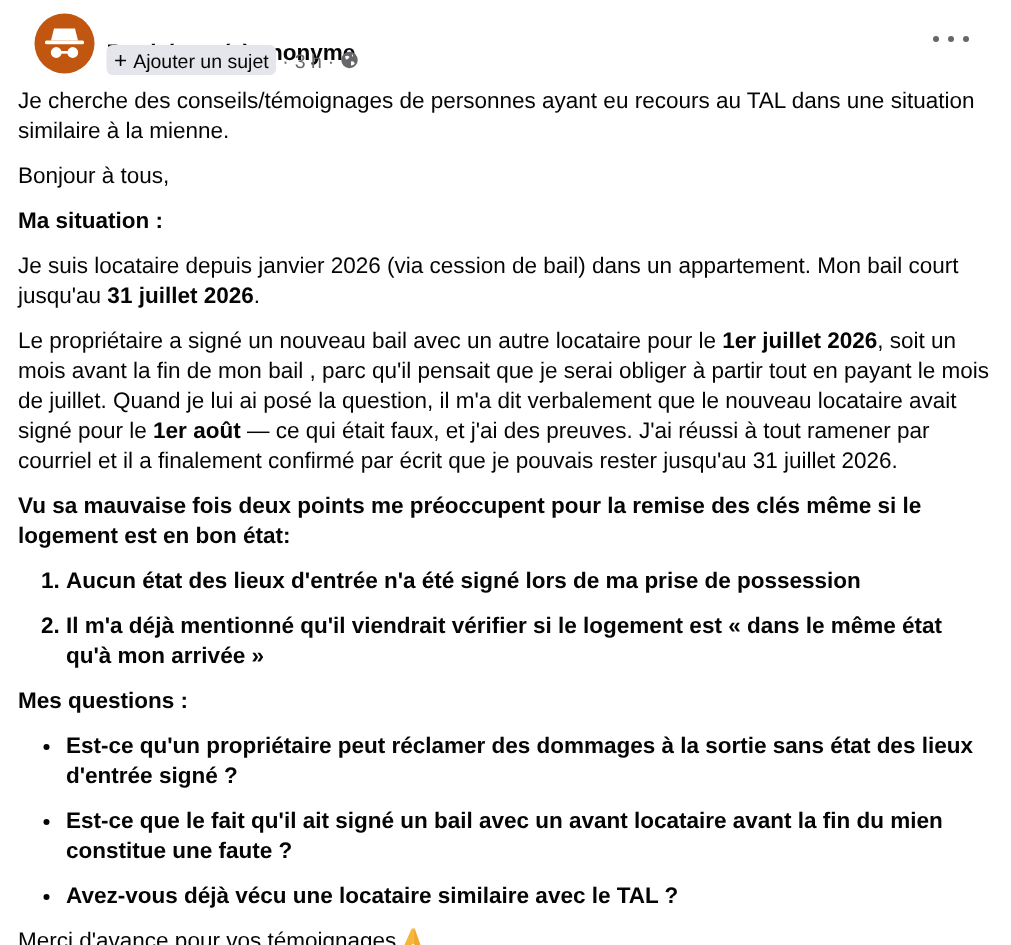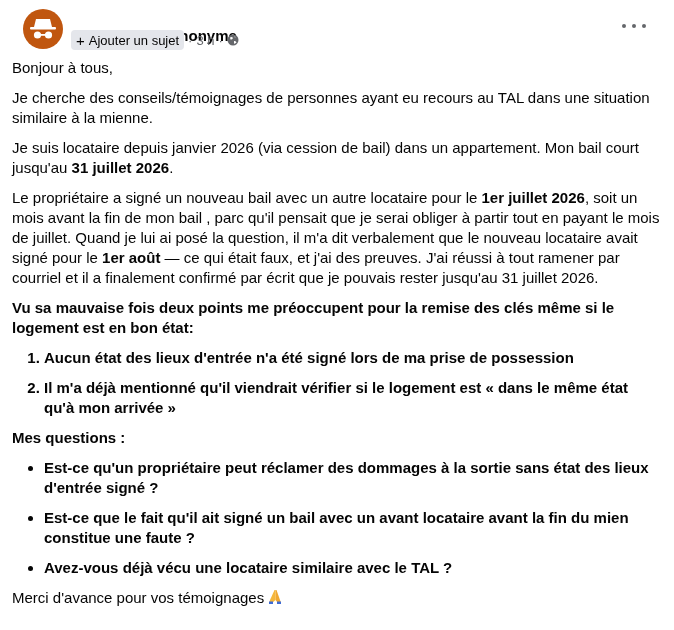--- a/index.html
+++ b/index.html
@@ -56,22 +56,23 @@
       </svg>
     </div>
     <div class="more">
       <span></span>
       <span></span>
       <span></span>
     </div>
   </div>
 
   <div class="body">
+    <p>Je cherche des conseils/témoignages de personnes ayant eu recours au TAL dans une situation similaire à la mienne.</p>
     <p>Bonjour à tous,</p>
-    <p>Je cherche des conseils/témoignages de personnes ayant eu recours au TAL dans une situation similaire à la mienne.</p>
+    <p><b>Ma situation :</b></p>
     <p><span>Je suis locataire depuis janvier 2026 (via cession de bail) dans un appartement. Mon bail court jusqu'au </span><b>31 juillet 2026</b><span>.</span></p>
     <p><span>Le propriétaire a signé un nouveau bail avec un autre locataire pour le </span><b>1er juillet 2026</b><span>, soit un mois avant la fin de mon bail , parc qu'il pensait que je serai obliger à partir tout en payant le mois de juillet. Quand je lui ai posé la question, il m'a dit verbalement que le nouveau locataire avait signé pour le </span><b>1er août</b><span> — ce qui était faux, et j'ai des preuves. J'ai réussi à tout ramener par courriel et il a finalement confirmé par écrit que je pouvais rester jusqu'au 31 juillet 2026.</span></p>
     <p><b>Vu sa mauvaise fois deux points me préoccupent pour la remise des clés même si le logement est en bon état:</b></p>
     <ol>
       <li>Aucun état des lieux d'entrée n'a été signé lors de ma prise de possession</li>
       <li>Il m'a déjà mentionné qu'il viendrait vérifier si le logement est « dans le même état qu'à mon arrivée »</li>
     </ol>
     <p><b>Mes questions :</b></p>
     <ul>
       <li>Est-ce qu'un propriétaire peut réclamer des dommages à la sortie sans état des lieux d'entrée signé ?</li>

